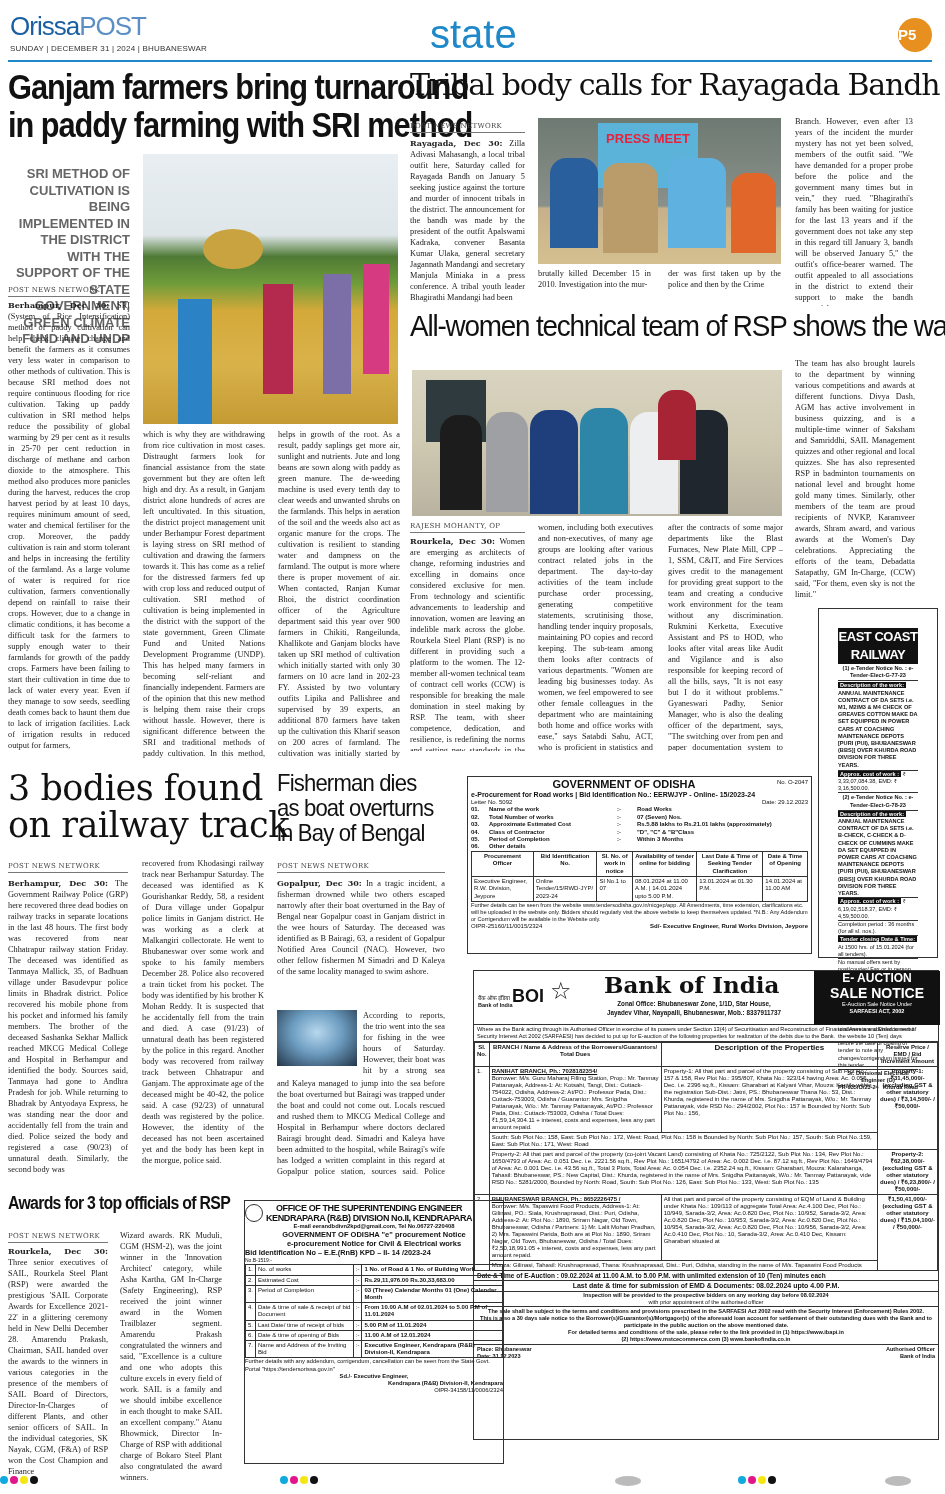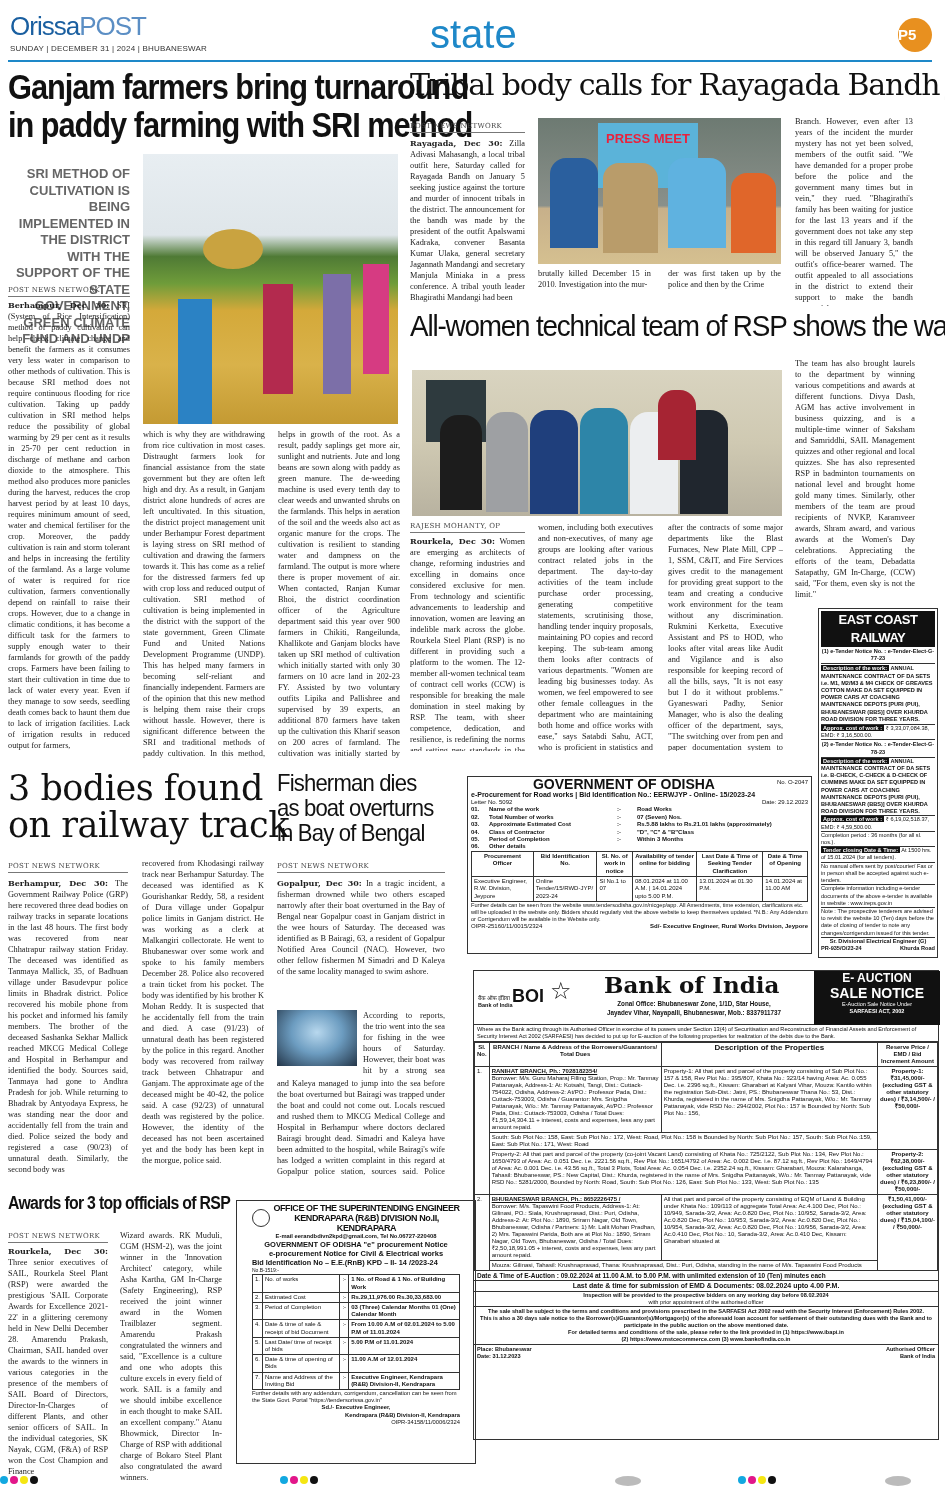--- a/index.html
+++ b/index.html
@@ -82,21 +82,21 @@
     <div class="abs" style="left:268px;top:40px;width:48px;height:104px;background:#20262e;border-radius:18px 18px 0 0"></div>
     <div class="abs" style="left:246px;top:20px;width:38px;height:70px;background:#a62433;border-radius:16px 16px 0 0"></div>
   </div>
   <div class="abs byline" style="left:0;top:214px;width:115px">RAJESH MOHANTY, OP</div>
   <div class="abs body" style="left:0;top:228px;width:115px;height:215px;overflow:hidden"><b>Rourkela, Dec 30:</b> <span>Women are emerging as architects of change, reforming industries and excelling in domains once considered exclusive for men. From technology and scientific advancements to leadership and innovation, women are leaving an indelible mark across the globe. Rourkela Steel Plant (RSP) is no different in providing such a platform to the women. The 12-member all-women technical team of contract cell works (CCW) is responsible for breaking the male domination in steel making by RSP. The team, with sheer competence, dedication, and resilience, is redefining the norms and setting new standards in the field of contract management. The technical team of 12</span></div>
   <div class="abs body" style="left:128px;top:214px;width:115px;height:229px;overflow:hidden">women, including both executives and non-executives, of many age groups are looking after various contract related jobs in the department. The day-to-day activities of the team include purchase order processing, generating competitive statements, scrutinising those, handling tender inquiry proposals, maintaining PO copies and record keeping. The sub-team among them looks after contracts of various departments. "Women are leading big businesses today. As women, we feel empowered to see other female colleagues in the department who are maintaining both home and office works with ease," says Satabdi Sahu, ACT, who is proficient in statistics and has the responsibility of sending monthly reports to the top management. Sonali Nanda, ACT, who looks</div>
   <div class="abs body" style="left:258px;top:214px;width:115px;height:229px;overflow:hidden">after the contracts of some major departments like the Blast Furnaces, New Plate Mill, CPP – 1, SSM, C&amp;IT, and Fire Services gives credit to the management for providing great support to the team and creating a conducive work environment for the team without any discrimination. Rukmini Kerketta, Executive Assistant and PS to HOD, who looks after vital areas like Audit and Vigilance and is also responsible for keeping record of all the bills, says, "It is not easy but I do it without problems." Gyaneswari Padhy, Senior Manager, who is also the dealing officer of the department, says, "The switching over from pen and paper documentation system to SAP, EPS, SRM and currently GeM portal has been challenging because of the rapid transition to digital mode."</div>
   <div class="abs body" style="left:385px;top:50px;width:120px;height:270px;overflow:hidden">The team has also brought laurels to the department by winning various competitions and awards at different functions. Divya Dash, AGM has active involvement in business quizzing, and is a multiple-time winner of Saksham and Samriddhi, SAIL Management quizzes and other regional and local quizzes. She has also represented RSP in badminton tournaments on national level and brought home gold many times. Similarly, other members of the team are proud recipients of NVKP, Karamveer awards, Shram award, and various awards at the Women's Day celebrations. Appreciating the efforts of the team, Debadatta Satapathy, GM In-Charge, (CCW) said, "For them, even sky is not the limit."</div>
 </div>
 
-<div class="abs ad" style="left:818px;top:608px;width:120px;height:350px;font-size:5.6px;line-height:7.2px;padding:2px">
+<div class="abs ad" style="left:818px;top:608px;width:120px;height:350px;font-size:5.6px;line-height:7.2px;padding:19px">
   <div style="background:#111;color:#fff;font-weight:bold;font-size:13px;text-align:center;line-height:18px;letter-spacing:-.5px">EAST COAST RAILWAY</div>
   <div style="text-align:center;font-weight:bold;border-bottom:1px solid #333;padding:1px 0">(1) e-Tender Notice No. : e-Tender-Elect-G-77-23</div>
   <div style="font-weight:bold;padding:1px 0"><span class="ecr-lbl">Description of the work:</span> <span>ANNUAL MAINTENANCE CONTRACT OF DA SETS i.e. M1, M2/M3 &amp; M4 CHECK OF GREAVES COTTON MAKE DA SET EQUIPPED IN POWER CARS AT COACHING MAINTENANCE DEPOTS [PURI (PUI), BHUBANESWAR (BBS)] OVER KHURDA ROAD DIVISION FOR THREE YEARS.</span></div>
   <div style="border-top:1px solid #333"><span class="ecr-lbl">Approx. cost of work :</span> <span>₹ 3,33,07,084.38, EMD: ₹ 3,16,500.00.</span></div>
   <div style="text-align:center;font-weight:bold;border-top:1px solid #333;padding:1px 0">(2) e-Tender Notice No. : e-Tender-Elect-G-78-23</div>
   <div style="font-weight:bold;border-top:1px solid #333"><span class="ecr-lbl">Description of the work:</span> <span>ANNUAL MAINTENANCE CONTRACT OF DA SETS i.e. B-CHECK, C-CHECK &amp; D-CHECK OF CUMMINS MAKE DA SET EQUIPPED IN POWER CARS AT COACHING MAINTENANCE DEPOTS [PURI (PUI), BHUBANESWAR (BBS)] OVER KHURDA ROAD DIVISION FOR THREE YEARS.</span></div>
   <div style="border-top:1px solid #333"><span class="ecr-lbl">Approx. cost of work :</span> <span>₹ 6,19,02,518.37, EMD: ₹ 4,59,500.00.</span></div>
   <div style="border-top:1px solid #333">Completion period : 36 months (for all sl. nos.).</div>
   <div style="border-top:1px solid #333"><span class="ecr-lbl">Tender closing Date &amp; Time:</span> <span>At 1500 hrs. of 15.01.2024 (for all tenders).</span></div>
   <div style="border-top:1px solid #333">No manual offers sent by post/courier/ Fax or in person shall be accepted against such e-tenders.</div>
@@ -128,21 +128,21 @@
   <div class="abs byline" style="left:0;top:92px;width:168px">POST NEWS NETWORK</div>
   <div class="abs body" style="left:0;top:108px;width:168px"><b>Gopalpur, Dec 30:</b> <span>In a tragic incident, a fisherman drowned while two others escaped narrowly after their boat overturned in the Bay of Bengal near Gopalpur coast in Ganjam district in the wee hours of Saturday. The deceased was identified as B Bairagi, 63, a resident of Gopalpur Notified Area Council (NAC). However, two other fellow fishermen M Simadri and D Kaleya of the same locality managed to swim ashore.</span></div>
   <div class="abs photo" style="left:0;top:240px;width:80px;height:56px;background:radial-gradient(ellipse at 50% 40%,#b8d8ee 0%,#6c9cc0 45%,#233548 100%)"></div>
   <div class="abs body" style="left:86px;top:240px;width:82px;height:68px;overflow:hidden">According to reports, the trio went into the sea for fishing in the wee hours of Saturday. However, their boat was hit by a strong sea current and overturned. Simadri</div>
   <div class="abs body" style="left:0;top:308px;width:168px;height:100px;overflow:hidden">and Kaleya managed to jump into the sea before the boat overturned but Bairagi was trapped under the boat and could not come out. Locals rescued and rushed them to MKCG Medical College and Hospital in Berhampur where doctors declared Bairagi brought dead. Simadri and Kaleya have been admitted to the hospital, while Bairagi's wife has lodged a written complaint in this regard at Gopalpur police station, sources said. Police seized the body and sent it for post-mortem after registering a case (31/23) of unnatural death.</div>
 </div>
 
 <div class="abs ad" style="left:467px;top:776px;width:345px;height:178px;padding:2px 3px;font-size:6px;line-height:7.4px">
   <div style="display:flex;justify-content:space-between">
       <span></span>
-      <b style="font-size:14px;line-height:11px">GOVERNMENT OF ODISHA</b>
+      <b style="font-size:11px;line-height:11px">GOVERNMENT OF ODISHA</b>
       <span>No. O-2047</span>
     </div>
   <div style="font-weight:bold;font-size:7px;line-height:9px">e-Procurement for Road works | Bid Identification No.: EERWJYP - Online- 15/2023-24</div>
   <div style="display:flex;justify-content:space-between">
       <span>Letter No. 5092</span>
       <span>Date: 29.12.2023</span>
     </div>
   <div style="font-weight:bold">
     <div style="display:flex">
         <span style="width:18px">01.</span>
@@ -280,21 +280,21 @@
   </div>
 </div>
 
 <div class="abs" style="left:8px;top:1192px;width:215px;height:290px">
   <div class="hl-cond" style="font-size:18px;line-height:22px;letter-spacing:-.8px;white-space:nowrap;transform:scaleX(.88)">Awards for 3 top officials of RSP</div>
   <div class="abs byline" style="left:0;top:40px;width:100px">POST NEWS NETWORK</div>
   <div class="abs body" style="left:0;top:54px;width:100px;height:235px;overflow:hidden"><b>Rourkela, Dec 30:</b> <span>Three senior executives of SAIL, Rourkela Steel Plant (RSP) were awarded the prestigious 'SAIL Corporate Awards for Excellence 2021-22' in a glittering ceremony held in New Delhi December 28. Amarendu Prakash, Chairman, SAIL handed over the awards to the winners in various categories in the presence of the members of SAIL Board of Directors, Director-In-Charges of different Plants, and other senior officers of SAIL. In the individual categories, SK Nayak, CGM, (F&amp;A) of RSP won the Cost Champion and Finance</span></div>
   <div class="abs body" style="left:112px;top:38px;width:102px;height:250px;overflow:hidden">Wizard awards. RK Muduli, CGM (HSM-2), was the joint winner in the 'Innovation Architect' category, while Asha Kartha, GM In-Charge (Safety Engineering), RSP received the joint winner award in the Women Trailblazer segment. Amarendu Prakash congratulated the winners and said, "Excellence is a culture and one who adopts this culture excels in every field of work. SAIL is a family and we should imbibe excellence in each thought to make SAIL an excellent company." Atanu Bhowmick, Director In-Charge of RSP with additional charge of Bokaro Steel Plant also congratulated the award winners.</div>
 </div>
 
-<div class="abs ad" style="left:236px;top:1200px;width:240px;height:264px;padding:2px 15px;font-size:5.8px;line-height:7.2px">
+<div class="abs ad" style="left:244px;top:1200px;width:260px;height:264px;padding:2px 0;font-size:5.8px;line-height:7.2px">
   <div style="display:flex;align-items:center;gap:3px">
     <div style="width:18px;height:18px;border:1px solid #333;border-radius:50%;flex:none"></div>
     <div style="font-weight:bold;font-size:9px;line-height:10px;text-align:center;letter-spacing:-.4px">
         <div>OFFICE OF THE SUPERINTENDING ENGINEER</div>
         <div>KENDRAPARA (R&amp;B) DIVISION No.II, KENDRAPARA</div>
       </div>
   </div>
   <div style="text-align:center;font-weight:bold">E-mail eerandbdivn2kpd@gmail.com, Tel No.06727-220408</div>
   <div style="text-align:center;font-weight:bold;font-size:7.5px;line-height:9px">GOVERNMENT OF ODISHA "e" procurement Notice</div>
   <div style="text-align:center;font-weight:bold;font-size:7.5px;line-height:9px">e-procurement Notice for Civil &amp; Electrical works</div>

